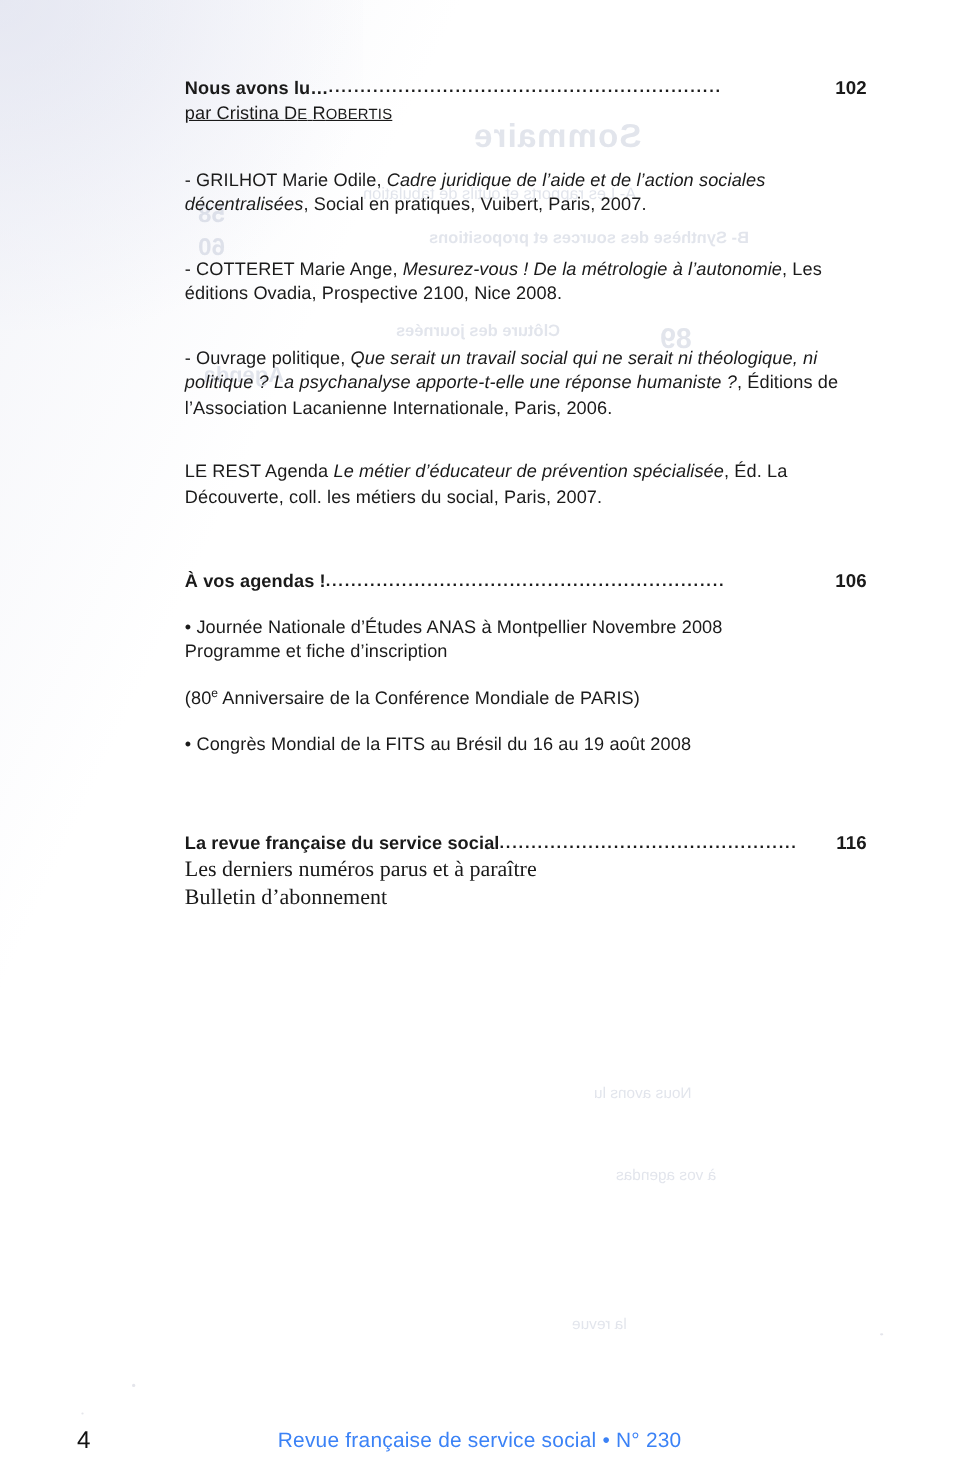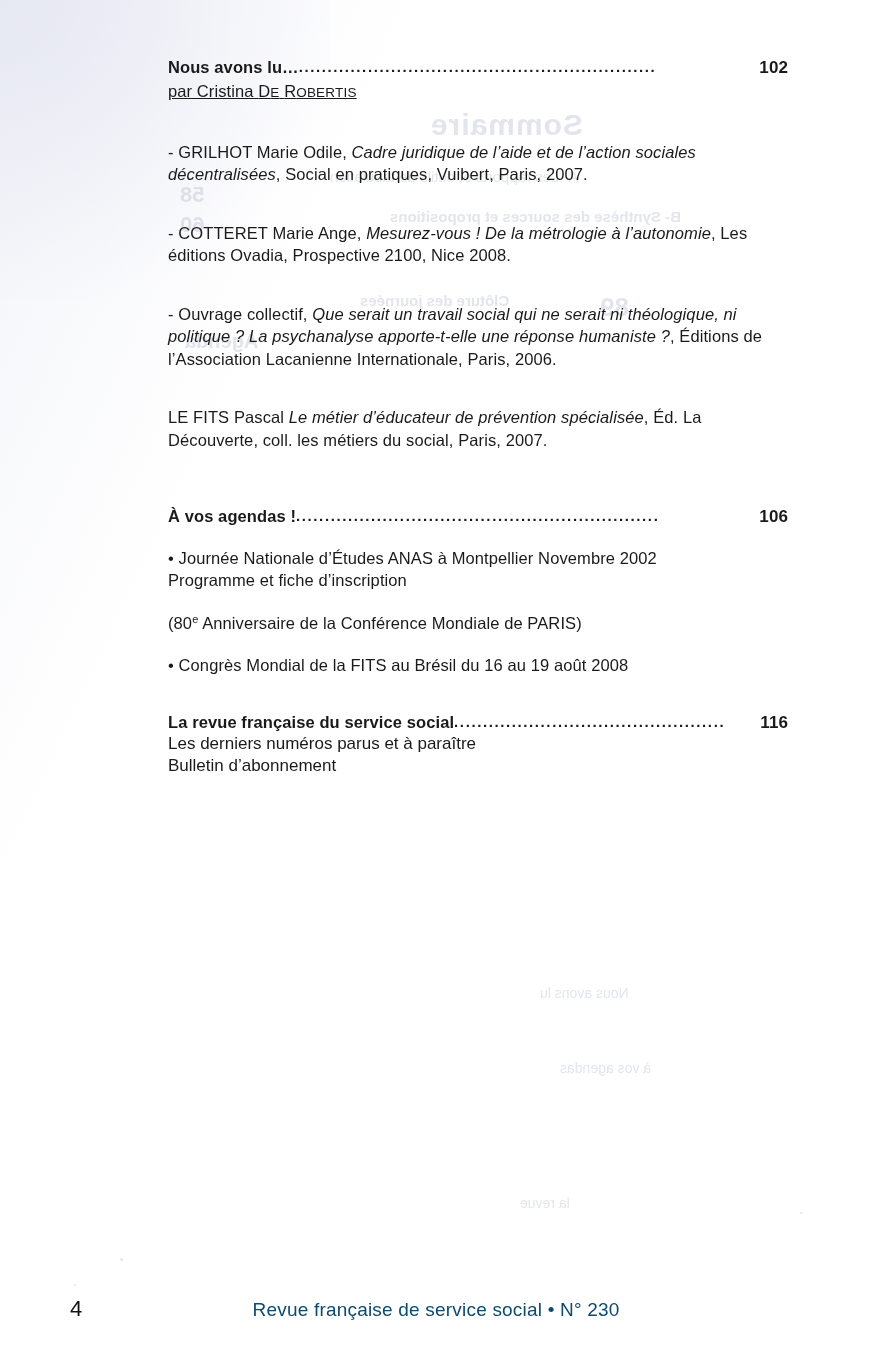--- a/index.html
+++ b/index.html
@@ -54,21 +54,21 @@
 
   .page {
     position: relative;
     width: 872px;
     height: 1349px;
   }
 
   .content {
     position: absolute;
     left: 168px;
-    top: 58px;
+    top: 70px;
     width: 620px;
   }
 
   
   .entry-head {
     display: flex;
     align-items: baseline;
     font-weight: bold;
     font-size: 16.5px;
     letter-spacing: 0.1px;
@@ -118,22 +118,22 @@
 
   .sup {
     font-size: 11px;
     vertical-align: super;
     line-height: 0;
   }
 
   .agenda-head { margin-top: 56px; justify-content: space-between; }
   .agenda-item { margin-top: 20px; }
 
-  .revue-head { margin-top: 36px; }
-  .revue-line { font-size: 17px; line-height: 1.34; }
+  .revue-head { margin-top: 68px; }
+  .revue-line { font-size: 20px; line-height: 1.34; font-family: Liberation Serif, serif; }
 
   .footer {
     position: absolute;
     left: 0;
     top: 1296px;
     width: 872px;
     height: 40px;
   }
   .folio {
     position: absolute;
@@ -142,21 +142,21 @@
     font-size: 22px;
     color: #111;
   }
   .footer-title {
     position: absolute;
     left: 0;
     top: 3px;
     width: 872px;
     text-align: center;
     font-size: 19px;
-    color: #0c4a6e;
+    color: #3b82f6;
     letter-spacing: 0.2px;
   }
   
   .speck { position:absolute; background:#c9ccd8; border-radius:50%; opacity:.5; pointer-events:none;}
 </style>
 </head>
 <body>
 
 <div class="page">
 
@@ -193,35 +193,35 @@
 
     <div class="block gap-lg">
       <span>- GRILHOT Marie Odile, </span><em>Cadre juridique de l’aide et de l’action sociales décentralisées</em><span>, Social en pratiques, Vuibert, Paris, 2007.</span>
     </div>
 
     <div class="block gap-md">
       <span>- COTTERET Marie Ange, </span><em>Mesurez-vous ! De la métrologie à l’autonomie</em><span>, Les éditions Ovadia, Prospective 2100, Nice 2008.</span>
     </div>
 
     <div class="block gap-md">
-      <span>- Ouvrage collectif, </span><em>Que serait un travail social qui ne serait ni théologique, ni politique ? La psychanalyse apporte-t-elle une réponse humaniste ?</em><span>, Éditions de l’Association Lacanienne Internationale, Paris, 2006.</span>
+      <span>- Ouvrage politique, </span><em>Que serait un travail social qui ne serait ni théologique, ni politique ? La psychanalyse apporte-t-elle une réponse humaniste ?</em><span>, Éditions de l’Association Lacanienne Internationale, Paris, 2006.</span>
     </div>
 
     <div class="block gap-md">
-      <span>LE FITS Pascal </span><em>Le métier d’éducateur de prévention spécialisée</em><span>, Éd. La Découverte, coll. les métiers du social, Paris, 2007.</span>
+      <span>LE REST Agenda </span><em>Le métier d’éducateur de prévention spécialisée</em><span>, Éd. La Découverte, coll. les métiers du social, Paris, 2007.</span>
     </div>
 
     <div class="entry-head agenda-head">
       <span class="title">À vos agendas !</span>
         <span class="leader">...............................................................</span>
         <span class="page-no">106</span>
     </div>
 
     <div class="block agenda-item">
-      <div>• Journée Nationale d’Études ANAS à Montpellier Novembre 2002</div>
+      <div>• Journée Nationale d’Études ANAS à Montpellier Novembre 2008</div>
       <div>Programme et fiche d’inscription</div>
     </div>
 
     <div class="block agenda-item">
       <div><span>(80</span><span class="sup">e</span><span> Anniversaire de la Conférence Mondiale de PARIS)</span></div>
     </div>
 
     <div class="block agenda-item">
       <div>• Congrès Mondial de la FITS au Brésil du 16 au 19 août 2008</div>
     </div>

